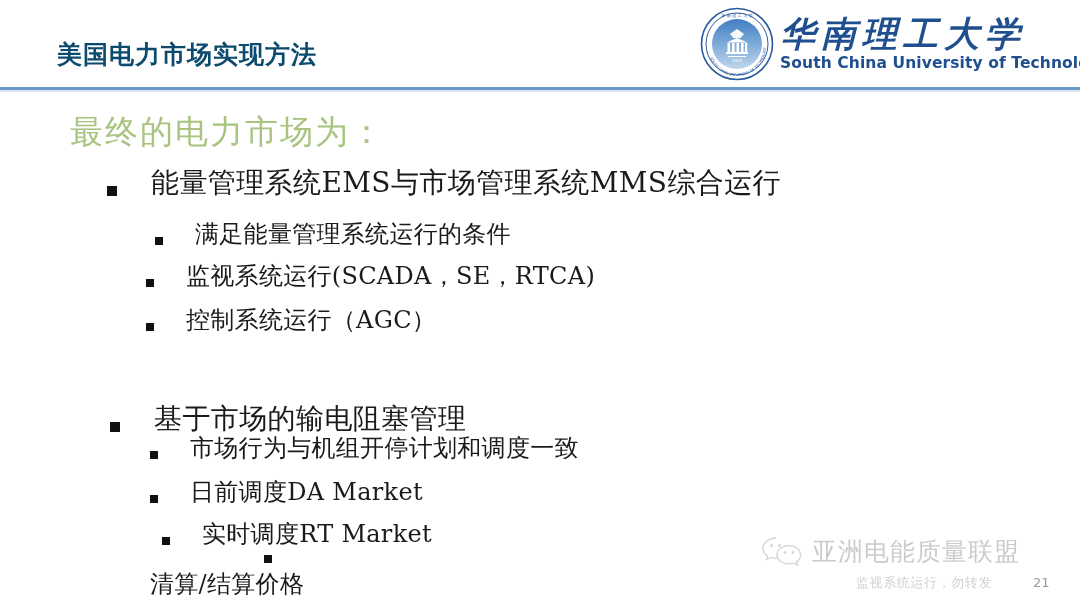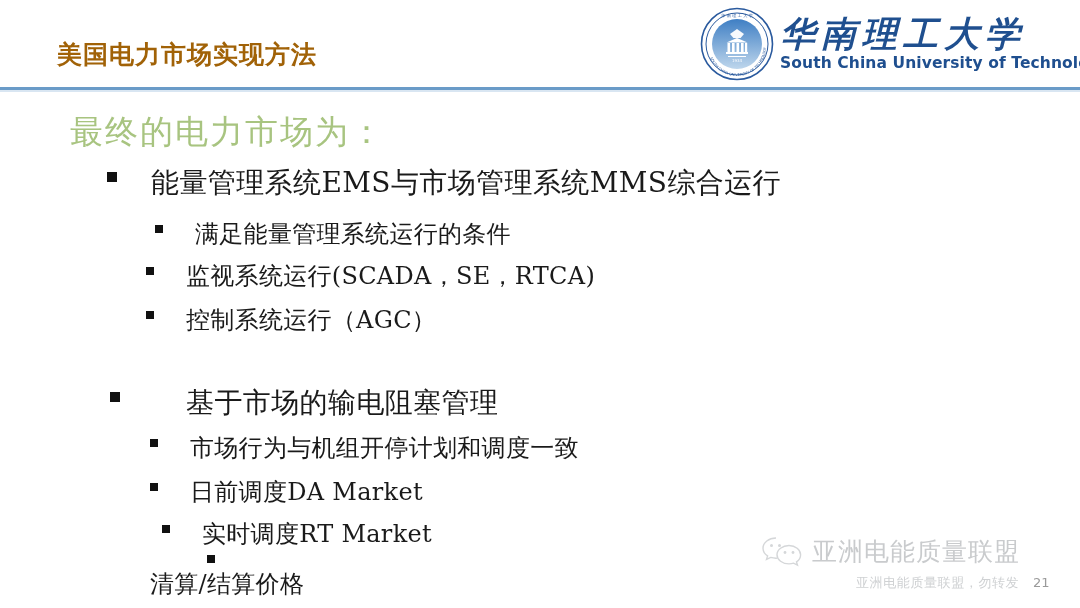--- a/index.html
+++ b/index.html
@@ -27,21 +27,21 @@
     height: 88px;
   }
   .slide-title {
     position: absolute;
     left: 57px;
     top: 38px;
     font-family: "DejaVu Sans", "Liberation Sans", sans-serif;
     font-weight: bold;
     font-size: 25px;
     letter-spacing: 1px;
-    color: #a16207;
+    color: #0c4a6e;
     white-space: nowrap;
   }
   .header-rule {
     position: absolute;
     left: 0;
     top: 87px;
     width: 1080px;
     height: 3px;
     background: #6a9bc8;
   }
@@ -117,21 +117,21 @@
 
   .bullet-list {
     position: absolute;
     left: 0;
     top: 0;
     width: 1080px;
   }
   .li {
     position: absolute;
     display: flex;
-    align-items: center;
+    align-items: flex-end;
     white-space: nowrap;
   }
   .marker {
     flex: 0 0 auto;
     background: #111111;
     display: inline-block;
   }
   .lvl1 > .marker {
     width: 10px;
     height: 10px;
@@ -266,21 +266,21 @@
           <span class="li-text">满足能量管理系统运行的条件</span>
         </div>
         <div class="li lvl2" style="left: 146px; top: 172px;">
           <span class="marker"></span>
           <span class="li-text">监视系统运行(SCADA，SE，RTCA)</span>
         </div>
         <div class="li lvl2" style="left: 146px; top: 216px;">
           <span class="marker"></span>
           <span class="li-text">控制系统运行（AGC）</span>
         </div>
-        <div class="li lvl1" style="left: 110px; top: 296px; gap: 32px;">
+        <div class="li lvl1" style="left: 110px; top: 312px;">
           <span class="marker"></span>
           <span class="li-text">基于市场的输电阻塞管理</span>
         </div>
         <div class="li lvl2" style="left: 150px; top: 344px;">
           <span class="marker"></span>
           <span class="li-text">市场行为与机组开停计划和调度一致</span>
         </div>
         <div class="li lvl2" style="left: 150px; top: 388px;">
           <span class="marker"></span>
           <span class="li-text">日前调度DA Market</span>
@@ -310,18 +310,18 @@
           <g fill="#d5d7d9">
             <circle cx="11.5" cy="11.5" r="1.5"></circle>
             <circle cx="19.5" cy="11.5" r="1.5"></circle>
             <circle cx="25" cy="18.5" r="1.4"></circle>
             <circle cx="33" cy="18.5" r="1.4"></circle>
           </g>
         </svg>
       </div>
       <div class="wm-title">亚洲电能质量联盟</div>
     </div>
-    <div class="wm-sub">亚洲电能质量联盟，勿转发</div>
+    <div class="wm-sub">监视系统运行，勿转发</div>
   </div>
 
   <div class="page-number">21</div>
 
 </div>
 
 </body></html>

